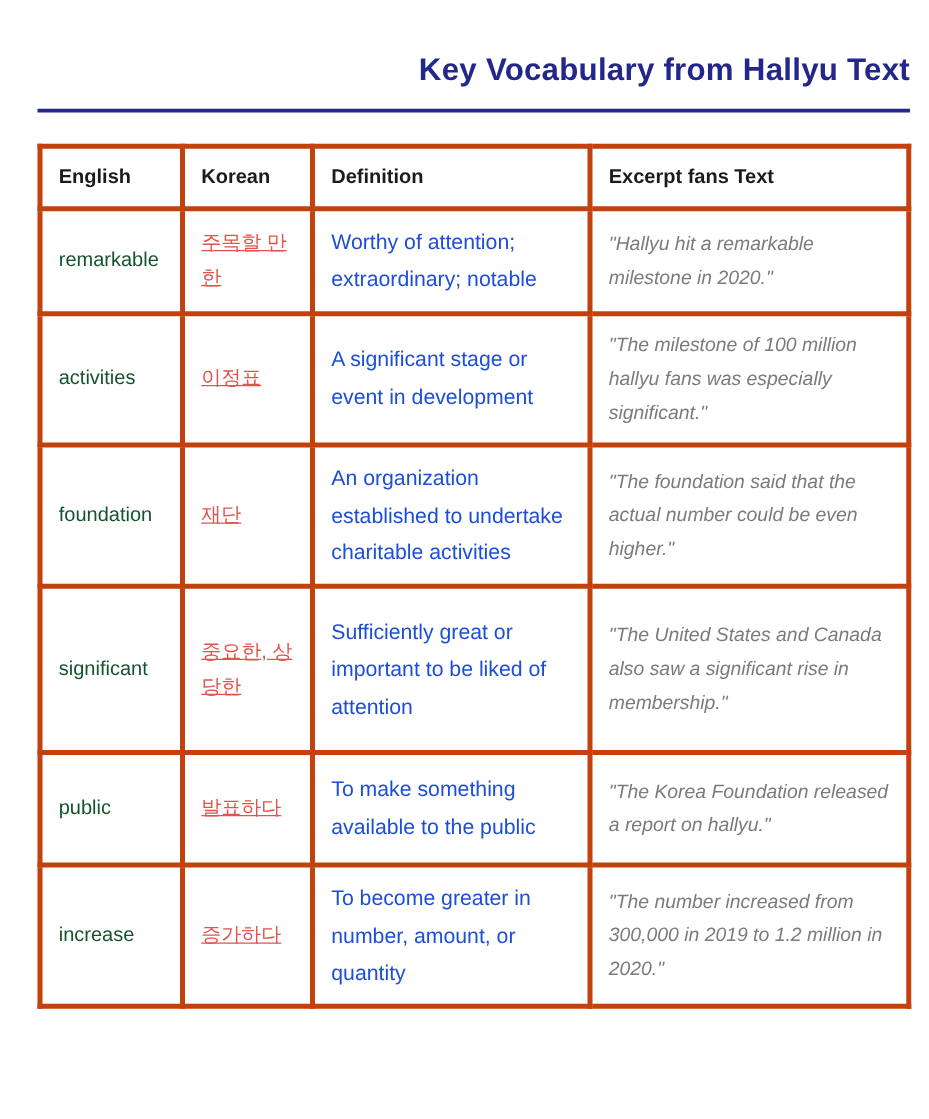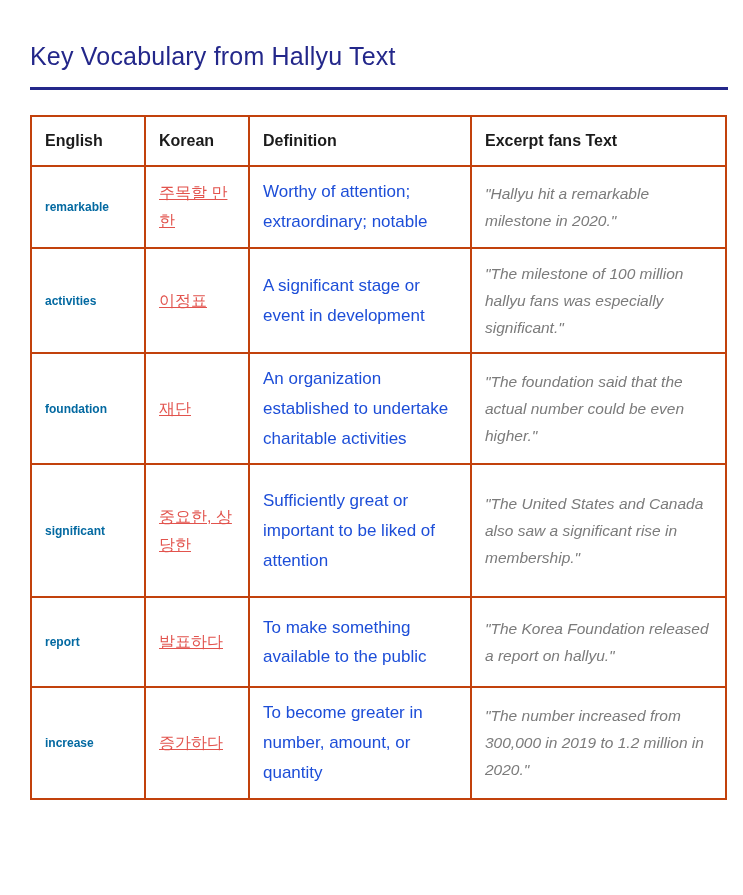--- a/index.html
+++ b/index.html
@@ -11,50 +11,51 @@
     font-family: "Liberation Sans", sans-serif;
   }
   .page {
     width: 743px;
     height: 895px;
     padding: 42px 15px 0 30px;
   }
   .page-title {
     color: #23278a;
     font-size: 25px;
-    font-weight: normal;
+    font-weight: bold;
     letter-spacing: 0.2px;
+    text-align: right;
   }
   .title-rule {
     width: 698px;
     height: 3px;
     background: #23278a;
     margin-top: 16px;
   }
   table.vocab {
     margin-top: 25px;
     width: 695px;
     border-collapse: collapse;
     table-layout: fixed;
   }
   table.vocab th, table.vocab td {
-    border: 2px solid #c2410c;
+    border: 4px solid #c2410c;
     vertical-align: middle;
     padding: 10px 13px;
     text-align: left;
   }
   table.vocab th {
     font-size: 16px;
     font-weight: bold;
     color: #1b1b1b;
   }
   td.english {
-    font-size: 12px;
-    font-weight: bold;
-    color: #0369a1;
+    font-size: 16px;
+    font-weight: normal;
+    color: #14532d;
   }
   td.korean {
     font-size: 16px;
     color: #e2534d;
     line-height: 1.75;
     text-decoration: underline;
   }
   td.definition {
     font-size: 17px;
     color: #1d4ed8;
@@ -108,21 +109,21 @@
         <td class="definition">An organization established to undertake charitable activities</td>
         <td class="excerpt">"The foundation said that the actual number could be even higher."</td>
       </tr>
       <tr style="height:133px">
         <td class="english">significant</td>
         <td class="korean">중요한, 상당한</td>
         <td class="definition">Sufficiently great or important to be liked of attention</td>
         <td class="excerpt">"The United States and Canada also saw a significant rise in membership."</td>
       </tr>
       <tr style="height:90px">
-        <td class="english">report</td>
+        <td class="english">public</td>
         <td class="korean">발표하다</td>
         <td class="definition">To make something available to the public</td>
         <td class="excerpt">"The Korea Foundation released a report on hallyu."</td>
       </tr>
       <tr style="height:110px">
         <td class="english">increase</td>
         <td class="korean">증가하다</td>
         <td class="definition">To become greater in number, amount, or quantity</td>
         <td class="excerpt">"The number increased from 300,000 in 2019 to 1.2 million in 2020."</td>
       </tr>

